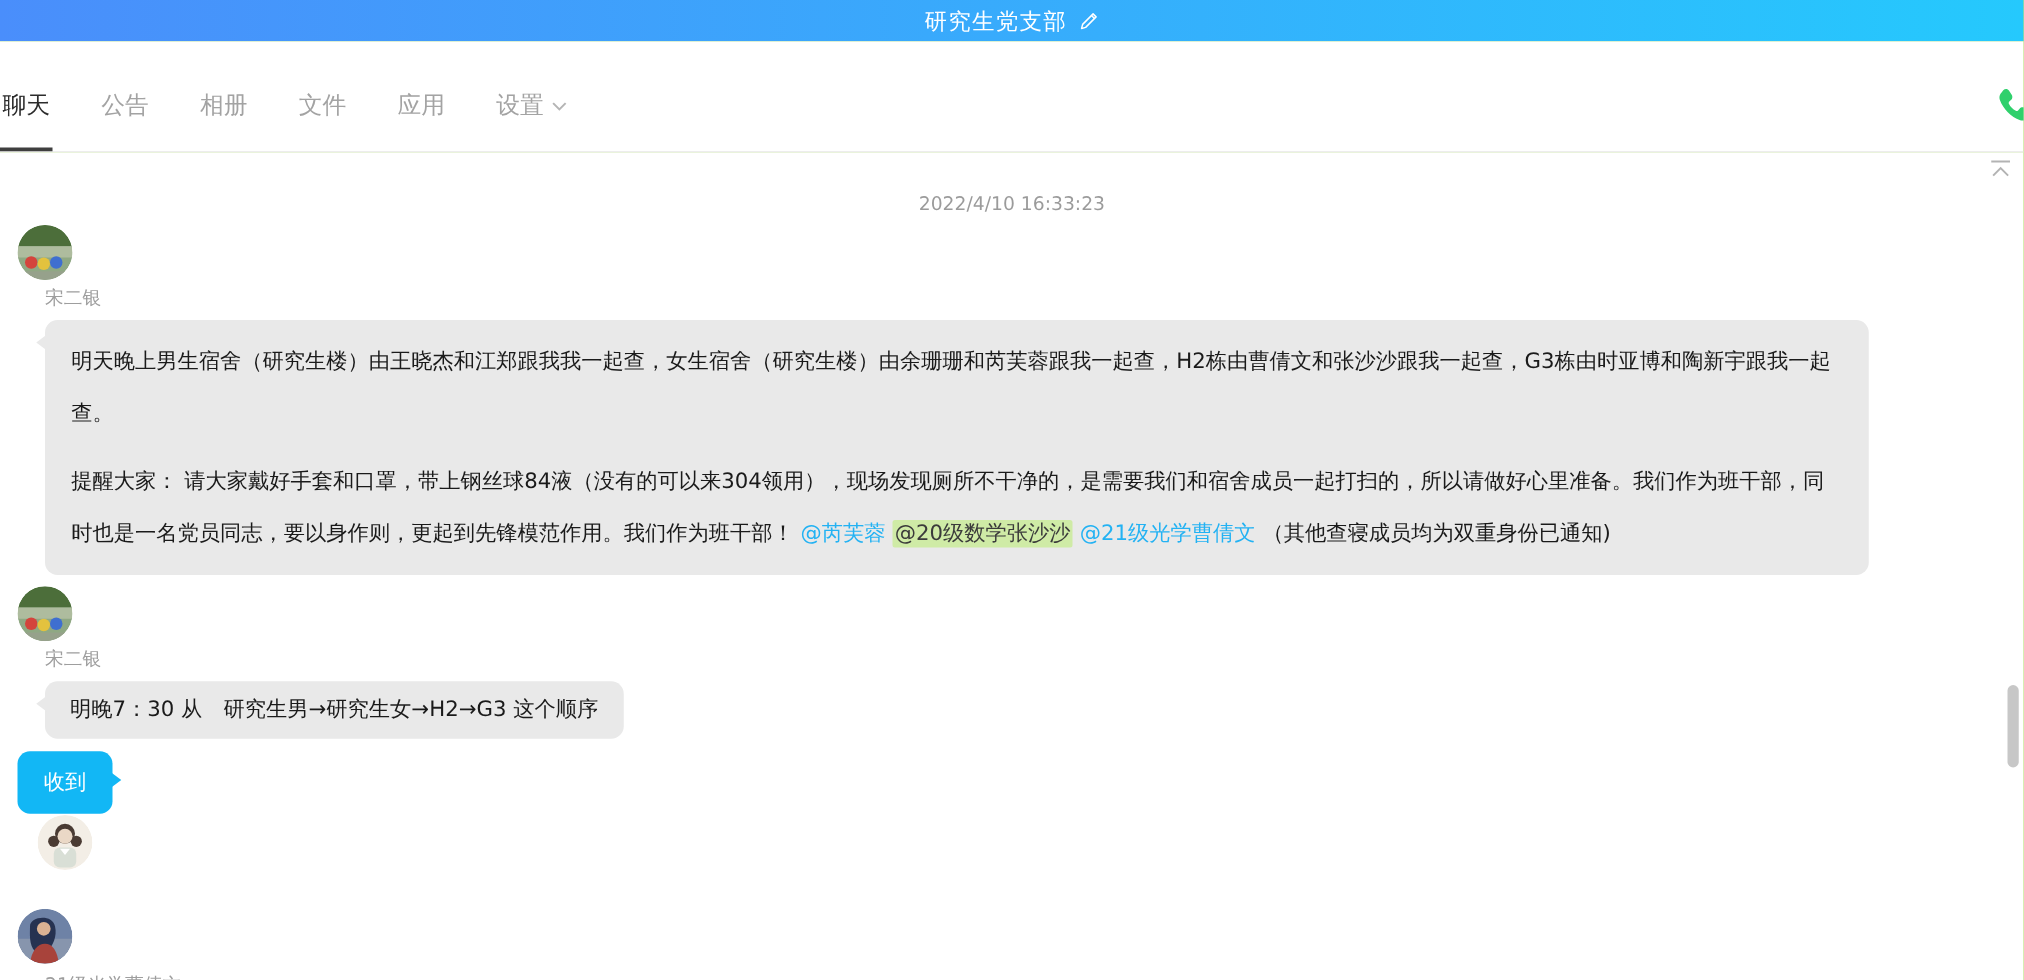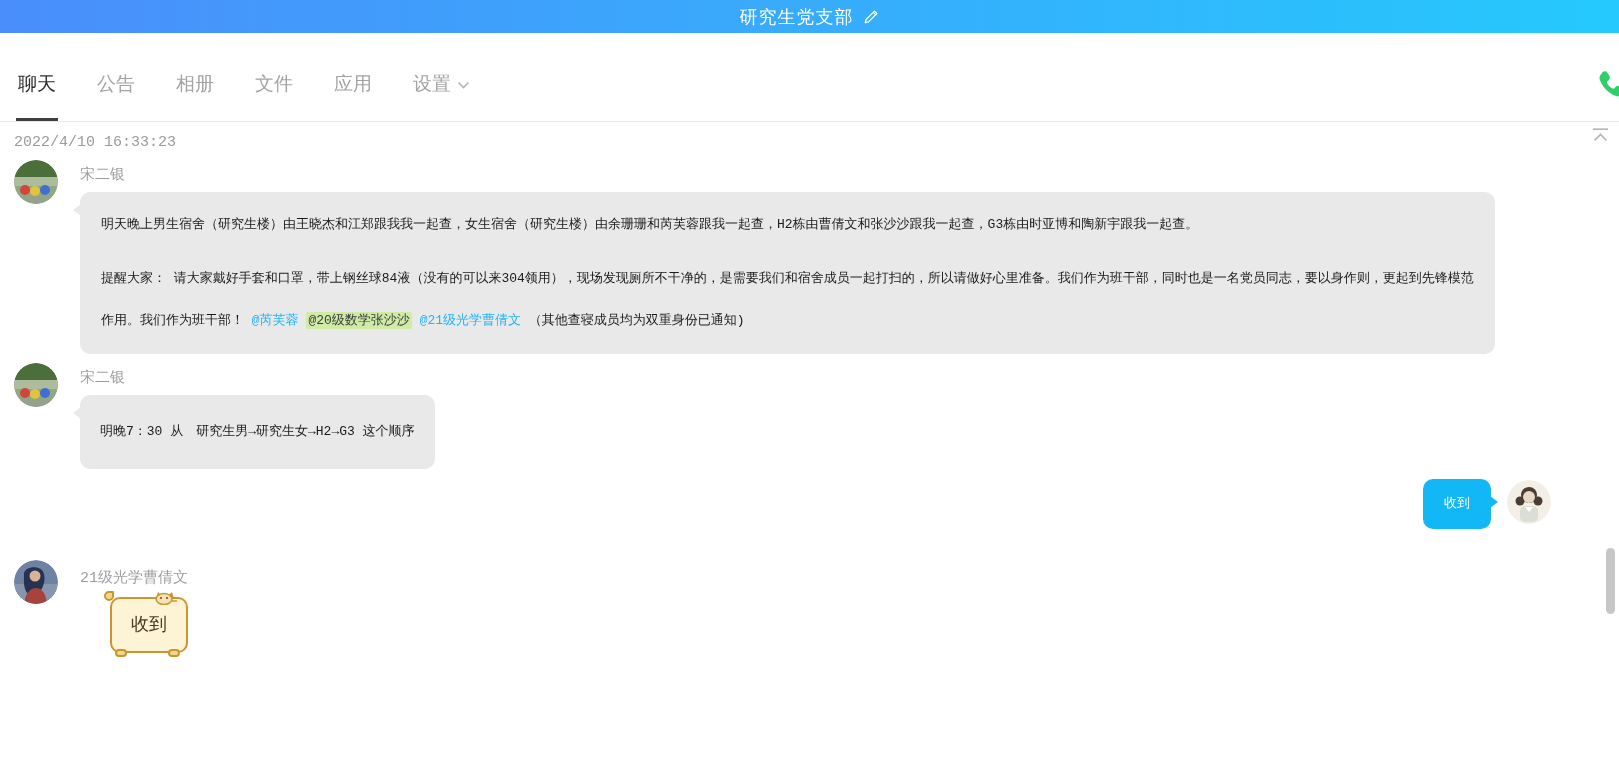--- a/index.html
+++ b/index.html
@@ -1,67 +1,67 @@
 <!DOCTYPE html>
 <html style="--header-gradient-left: #4a8efb; --header-gradient-right: #25c9fd; --accent-blue-bubble: #12b7f5; --mention-blue: #23b2f3; --mention-highlight-bg: #cfeba6; --bubble-gray: #e9e9e9; --sticker-bg: #fdf4d6; --sticker-border: #c9962f; --phone-icon-green: #2fd06c;"><head>
 <meta charset="utf-8">
 <style>
   * { margin:0; padding:0; box-sizing:border-box; }
   html,body { width:1619px; height:784px; overflow:hidden; background:#fff;
     font-family:"DejaVu Sans","Liberation Sans",sans-serif; }
-  .app { position:relative; width:1619px; height:784px; overflow:hidden; background:#84cc16;font-family:Liberation Mono, monospace; }
+  .app { position:relative; width:1619px; height:784px; overflow:hidden; background:#84cc16; }
 
   
   .header { height:33px;
     background:linear-gradient(to right, var(--header-gradient-left,#4a8efb), var(--header-gradient-right,#25c9fd));
     display:flex; align-items:center; justify-content:center; }
   .title-wrap { display:flex; align-items:center; gap:9px; }
   .title { color:#fff; font-size:18px; letter-spacing:1px; }
   .edit-icon svg { display:block; }
 
   
   .tabs { position:relative; height:89px; background:#fff; border-bottom:1px solid #e7e7e7;
-    display:flex; align-items:flex-end; padding-left:16px; }
+    display:flex; align-items:flex-end; padding-left:0; }
   .tab { position:relative; font-size:19px; color:#a3a3a3; margin-right:37px;
     padding:0 2px 24px 2px; cursor:pointer; display:flex; align-items:center; gap:6px; }
   .tab.active { color:#2c2c2c; }
   .tab.active::after { content:""; position:absolute; left:0; right:0; bottom:0; height:3px; background:#3f3f3f; }
   .chev svg { display:block; margin-top:3px; }
   .phone { position:absolute; right:-10px; top:32px; }
 
   
   .chat { position:relative; height:662px; background:#fff; padding:0 14px; overflow:hidden; }
   .collapse { position:absolute; right:8px; top:5px; cursor:pointer; }
 
-  .timestamp { margin-top:12px; text-align:left; color:#9b9b9b; font-size:15px; height:21px; }
-
-  .row { display:flex; align-items:flex-start; }
+  .timestamp { margin-top:32px; text-align:center; color:#9b9b9b; font-size:15px; height:21px; }
+
+  .row { display:flex; align-items:flex-start;flex-direction:column; }
   .row.r1 { margin-top:5px; padding-right:110px; }
   .row.r2 { margin-top:9px; }
   .row.r3 { margin-top:10px; justify-content:flex-end; padding-right:54px; }
   .row.r4 { margin-top:31px;text-align:right; }
 
   .avatar { width:44px; height:44px; border-radius:50%; flex:0 0 44px; overflow:hidden; cursor:pointer; }
   .avatar svg { display:block; }
 
   .col { margin-left:22px; flex:1; padding-top:5px; min-width:0; }
   .col.fit { flex:0 1 auto; }
   .sender { color:#9e9e9e; font-size:15px; height:21px; margin-bottom:6px; }
 
-  .bubble { position:relative; border-radius:10px; font-size:13px; color:#1a1a1a; }
+  .bubble { position:relative; border-radius:10px; font-size:17px; color:#1a1a1a; }
   .bubble.gray { background:var(--bubble-gray,#e9e9e9); }
   .bubble.gray::before { content:""; position:absolute; left:-7px; top:12px;
     border-top:6px solid transparent; border-bottom:6px solid transparent;
     border-right:8px solid var(--bubble-gray,#e9e9e9); }
   .bubble.big { padding:12px 21px; line-height:42px; }
   .para + .para { margin-top:12px; }
   .mention { color:var(--mention-blue,#23b2f3); cursor:pointer; }
   .mention-hl { background:var(--mention-highlight-bg,#cfeba6); color:#3b3b3b; border-radius:2px; padding:1px 2px; cursor:pointer; }
 
-  .bubble.small { display:inline-block; padding:24px 20px; line-height:26px; }
+  .bubble.small { display:inline-block; padding:10px 20px; line-height:26px; }
 
   .bubble.blue { background:var(--accent-blue-bubble,#12b7f5); color:#fff; padding:13px 21px; line-height:24px; }
   .bubble.blue::after { content:""; position:absolute; right:-7px; top:17px;
     border-top:6px solid transparent; border-bottom:6px solid transparent;
     border-left:8px solid var(--accent-blue-bubble,#12b7f5); }
   .row.r3 .avatar { margin-left:16px; margin-top:1px; }
 
   
   .col.sticker-col { padding-top:8px; }
   .sticker { position:relative; display:inline-block; margin-top:2px;

